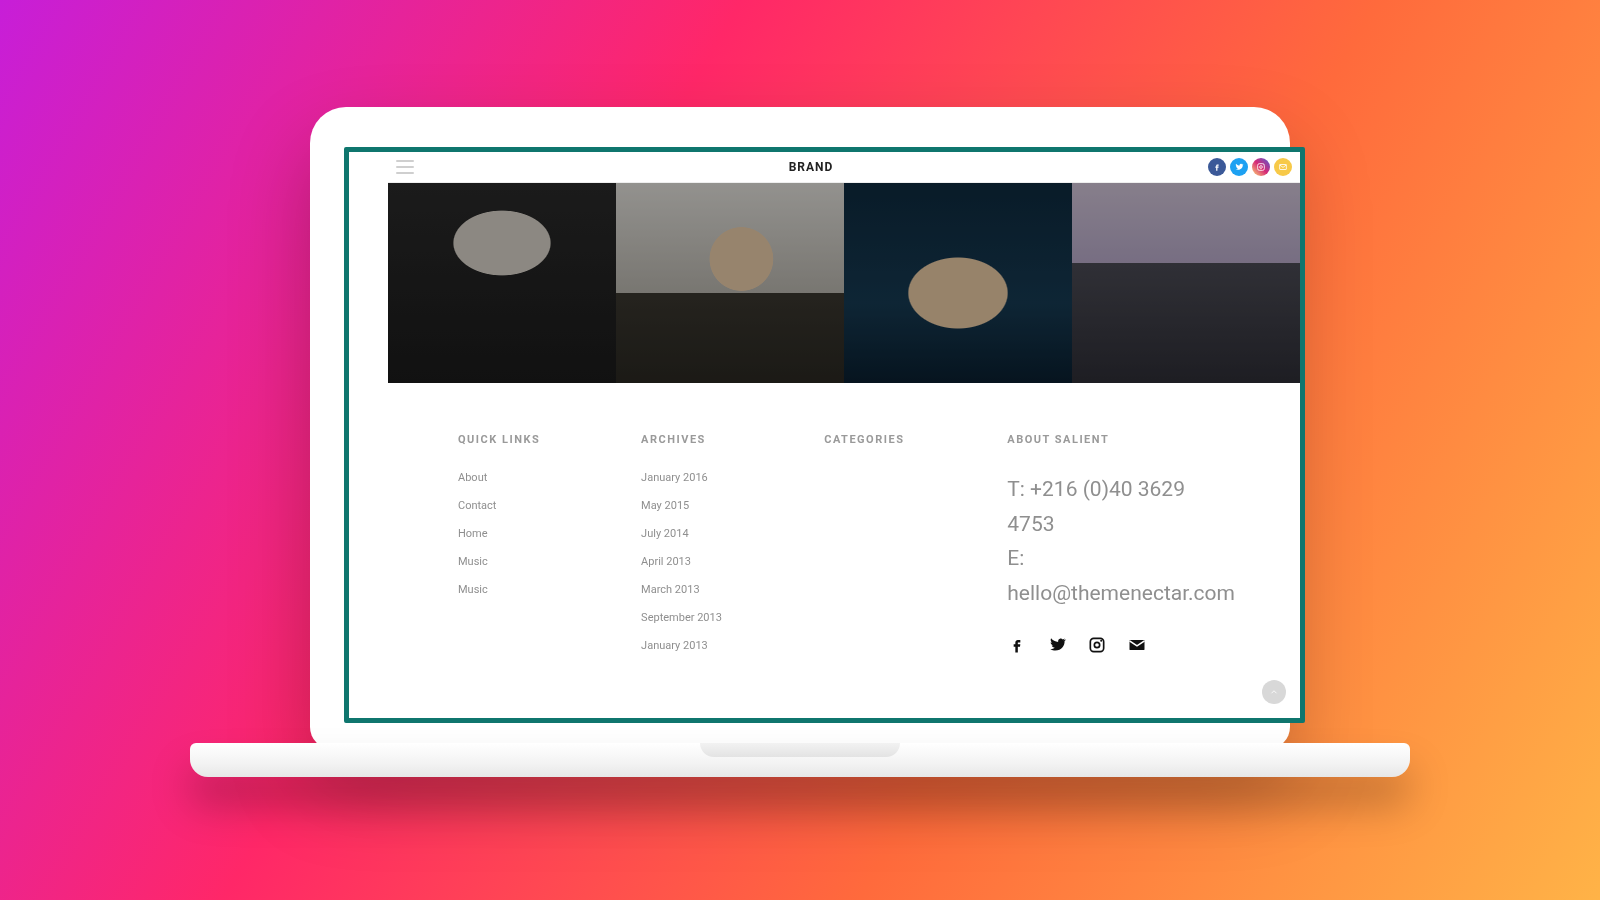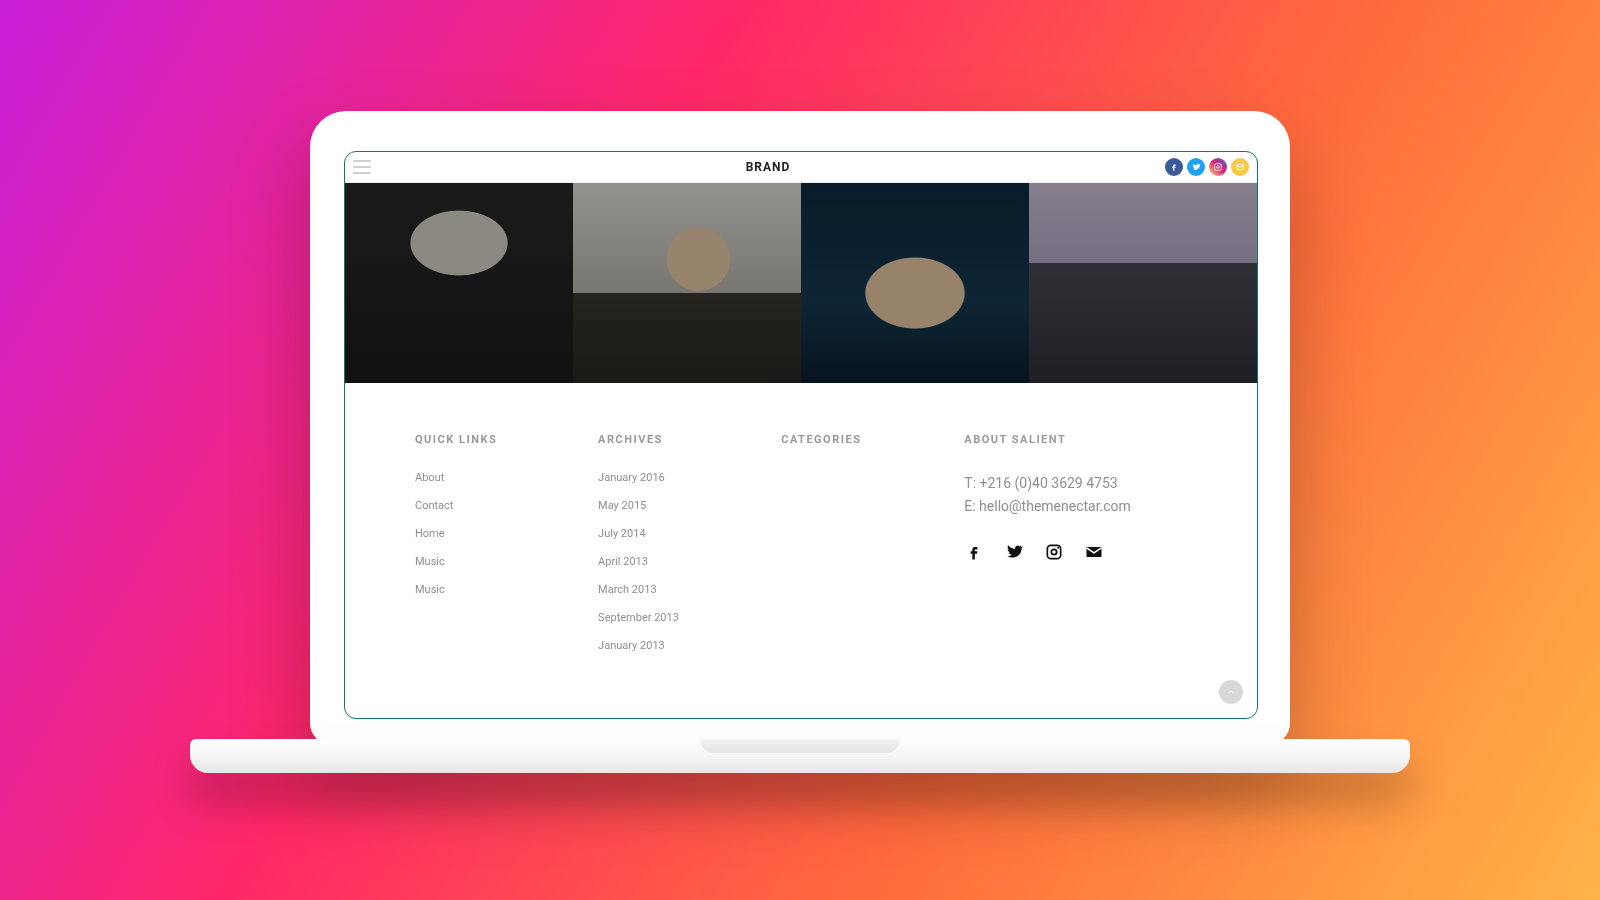--- a/index.html
+++ b/index.html
@@ -1,19 +1,19 @@
 <!DOCTYPE html>
 <html><head>
 <meta charset="utf-8">
 <style>
   html,body{margin:0;padding:0;width:1600px;height:900px;font-family:-apple-system,BlinkMacSystemFont,"Segoe UI",Roboto,Helvetica,Arial,sans-serif;overflow:hidden;}
   .bg{width:1600px;height:900px;background:linear-gradient(120deg,#c71ed8 0%,#ff2768 35%,#ff6a3c 65%,#ffb347 100%);display:flex;align-items:center;justify-content:center;position:relative;}
   .laptop{width:980px;position:relative;}
   .laptop-body{background:#fff;border-radius:36px 36px 22px 22px;padding:40px 34px 26px 34px;box-shadow:0 40px 80px rgba(0,0,0,0.25);}
-  .screen{width:100%;height:566px;background:#fff;border:1px solid #0f766e;border-radius:12px;position:relative;overflow:hidden;}
+  .screen{width:100%;height:566px;background:#fff;border:5px solid #0f766e;border-radius:2px;position:relative;overflow:hidden;padding-left:39px;}
 
   .topbar{height:30px;border-bottom:1px solid #eee;display:flex;align-items:center;padding:0 8px;}
   .hamburger{width:18px;height:14px;display:flex;flex-direction:column;justify-content:space-between;cursor:pointer;}
   .hamburger span{display:block;height:2px;background:#cfcfcf;border-radius:1px;}
   .brand{flex:1;text-align:center;font-weight:700;letter-spacing:1px;font-size:12px;color:#222;}
   .socials-top{display:flex;gap:4px;align-items:center;}
   .sicon{width:18px;height:18px;border-radius:50%;display:flex;align-items:center;justify-content:center;color:#fff;}
   .s-fb{background:#3b5998;}
   .s-tw{background:#1da1f2;}
   .s-ig{background:linear-gradient(45deg,#feda75,#d62976,#4f5bd5);}
@@ -36,21 +36,21 @@
   .g4{background:
        linear-gradient(180deg,#cfc3d6 0%,#b7a9c8 40%,#4a4a54 40%,#2e2e36 100%);}
 
   .footer{padding:50px 70px 20px 70px;display:flex;gap:24px;}
   .col{flex:1;min-width:0;}
   .col.about{flex:1.4;}
   .col h4{margin:0 0 26px 0;font-size:11px;letter-spacing:1.5px;color:#9a9a9a;font-weight:700;}
   .col ul{list-style:none;padding:0;margin:0;}
   .col ul li{color:#8f8f8f;font-size:11px;line-height:1;margin:0 0 17px 0;cursor:pointer;}
   .about p{margin:0 0 22px 0;color:#8f8f8f;font-size:15px;line-height:1.65;}
-  .about .contact-line{color:#8f8f8f;font-size:14px;line-height:1.65;margin:0;}
+  .about .contact-line{color:#8f8f8f;font-size:21px;line-height:1.65;margin:0;}
   .about-socials{margin-top:24px;display:flex;gap:20px;align-items:center;}
   .about-socials .fs{width:20px;height:20px;color:#111;}
   .about-socials .fs svg{width:20px;height:20px;fill:#111;}
 
   .scrolltop{position:absolute;right:14px;bottom:14px;width:24px;height:24px;border-radius:50%;background:#d8d8d8;display:flex;align-items:center;justify-content:center;cursor:pointer;}
   .scrolltop svg{width:10px;height:10px;stroke:#fff;fill:none;stroke-width:2;}
 
   .laptop-base{height:50px;position:relative;margin-top:-6px;}
   .base-bar{position:absolute;left:-120px;right:-120px;top:0;height:34px;background:linear-gradient(180deg,#ffffff 0%,#f3f3f3 60%,#e7e7e7 100%);border-radius:6px 6px 18px 18px;box-shadow:0 28px 40px rgba(0,0,0,0.25);}
   .notch{position:absolute;left:50%;transform:translateX(-50%);top:0;width:200px;height:14px;background:linear-gradient(180deg,#f2f2f2,#e3e3e3);border-radius:0 0 14px 14px;}

